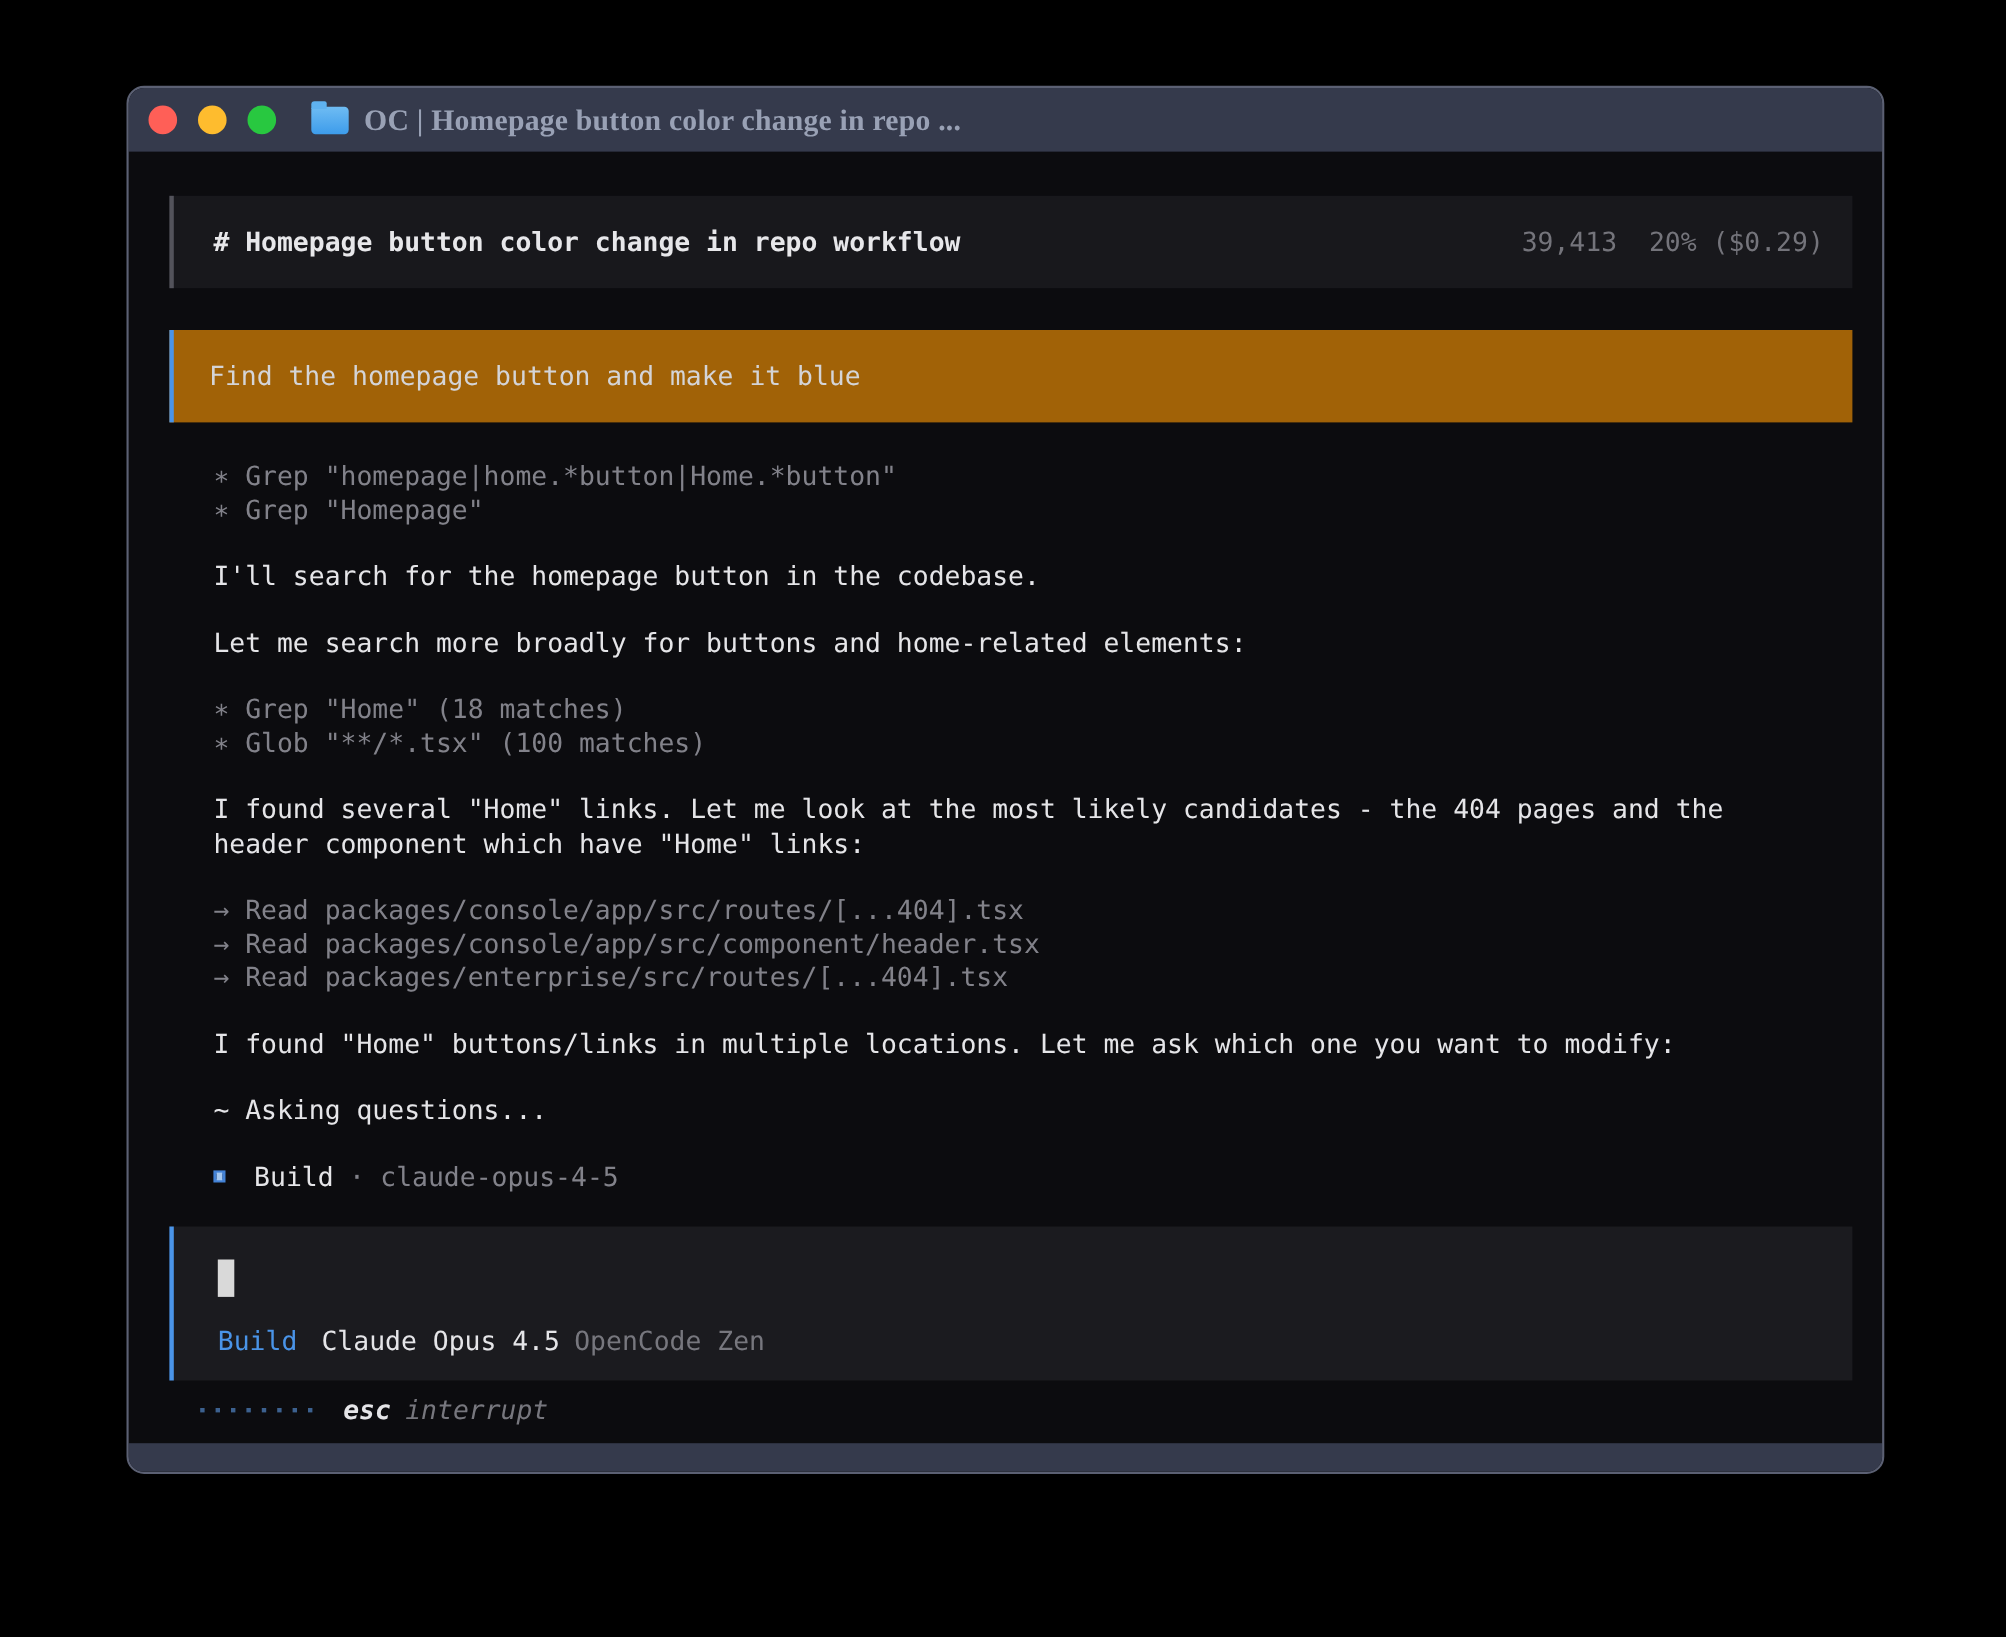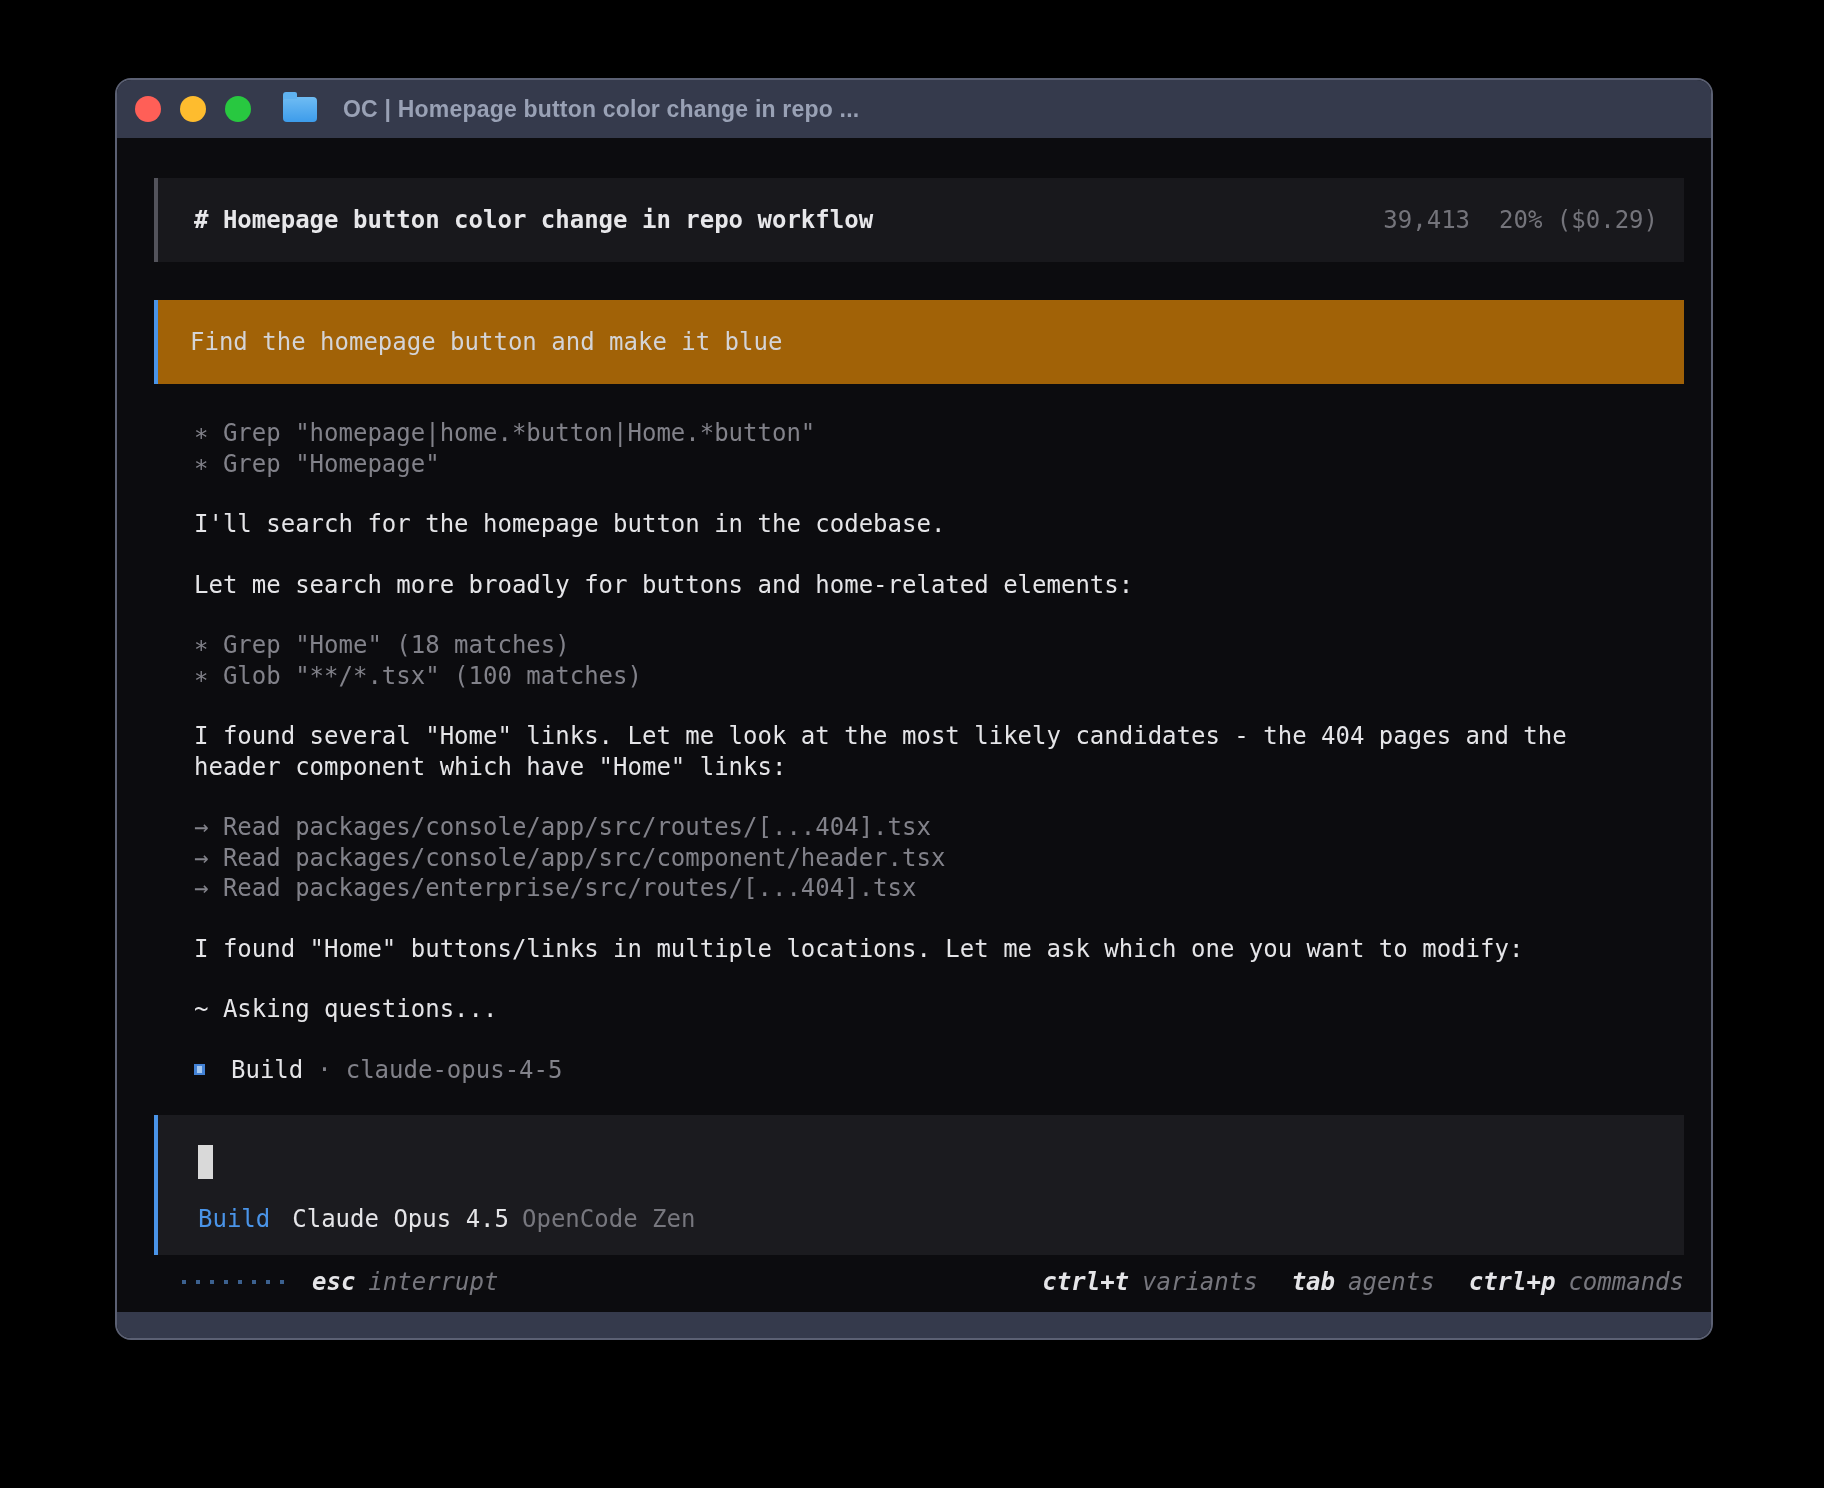--- a/index.html
+++ b/index.html
@@ -23,22 +23,22 @@
   .folder {
     position:relative; width:34px; height:25px; margin-left:32px;
     background:linear-gradient(180deg,#6fbcf3 0%,#3d9ceb 100%);
     border-radius:3px 4px 4px 4px;
   }
   .folder::before {
     content:""; position:absolute; top:-5px; left:0; width:14px; height:7px;
     background:#5fb2f0; border-radius:3px 2px 0 0;
   }
   .titletext {
-    margin-left:26px; color:#99a1b5; font-family:Liberation Sans, sans-serif;
-    font-weight:bold; font-size:23px; letter-spacing:.2px; white-space:nowrap;
+    margin-left:14px; color:#99a1b5; font-family:Liberation Serif, serif;
+    font-weight:bold; font-size:27px; letter-spacing:.2px; white-space:nowrap;
   }
 
   .content {
     flex:1 1 auto; background:#0c0c0f; padding:40px 27px 0 37px;
     display:flex; flex-direction:column; font-size:24px;
   }
 
   .block { border-left:4px solid #53535b; background:#18181c; padding:0 26px 0 40px; }
   .header-block {
     height:84px; display:flex; align-items:center; justify-content:space-between;
@@ -187,32 +187,18 @@
             <i></i>
             <i></i>
             <i></i>
             <i></i>
             <i></i>
             <i></i>
           </span>
         <span class="key">esc</span>
         <span class="lbl">interrupt</span>
       </div>
-      <div class="sb-right">
-        <span class="hint">
-          <span class="key">ctrl+t</span>
-          <span class="lbl">variants</span>
-        </span>
-        <span class="hint">
-          <span class="key">tab</span>
-          <span class="lbl">agents</span>
-        </span>
-        <span class="hint">
-          <span class="key">ctrl+p</span>
-          <span class="lbl">commands</span>
-        </span>
-      </div>
     </div>
 
   </div>
 
   <div class="bottomstrip" style="flex:0 0 26px; background:#353a4c;"></div>
 </div>
 
 </body></html>

